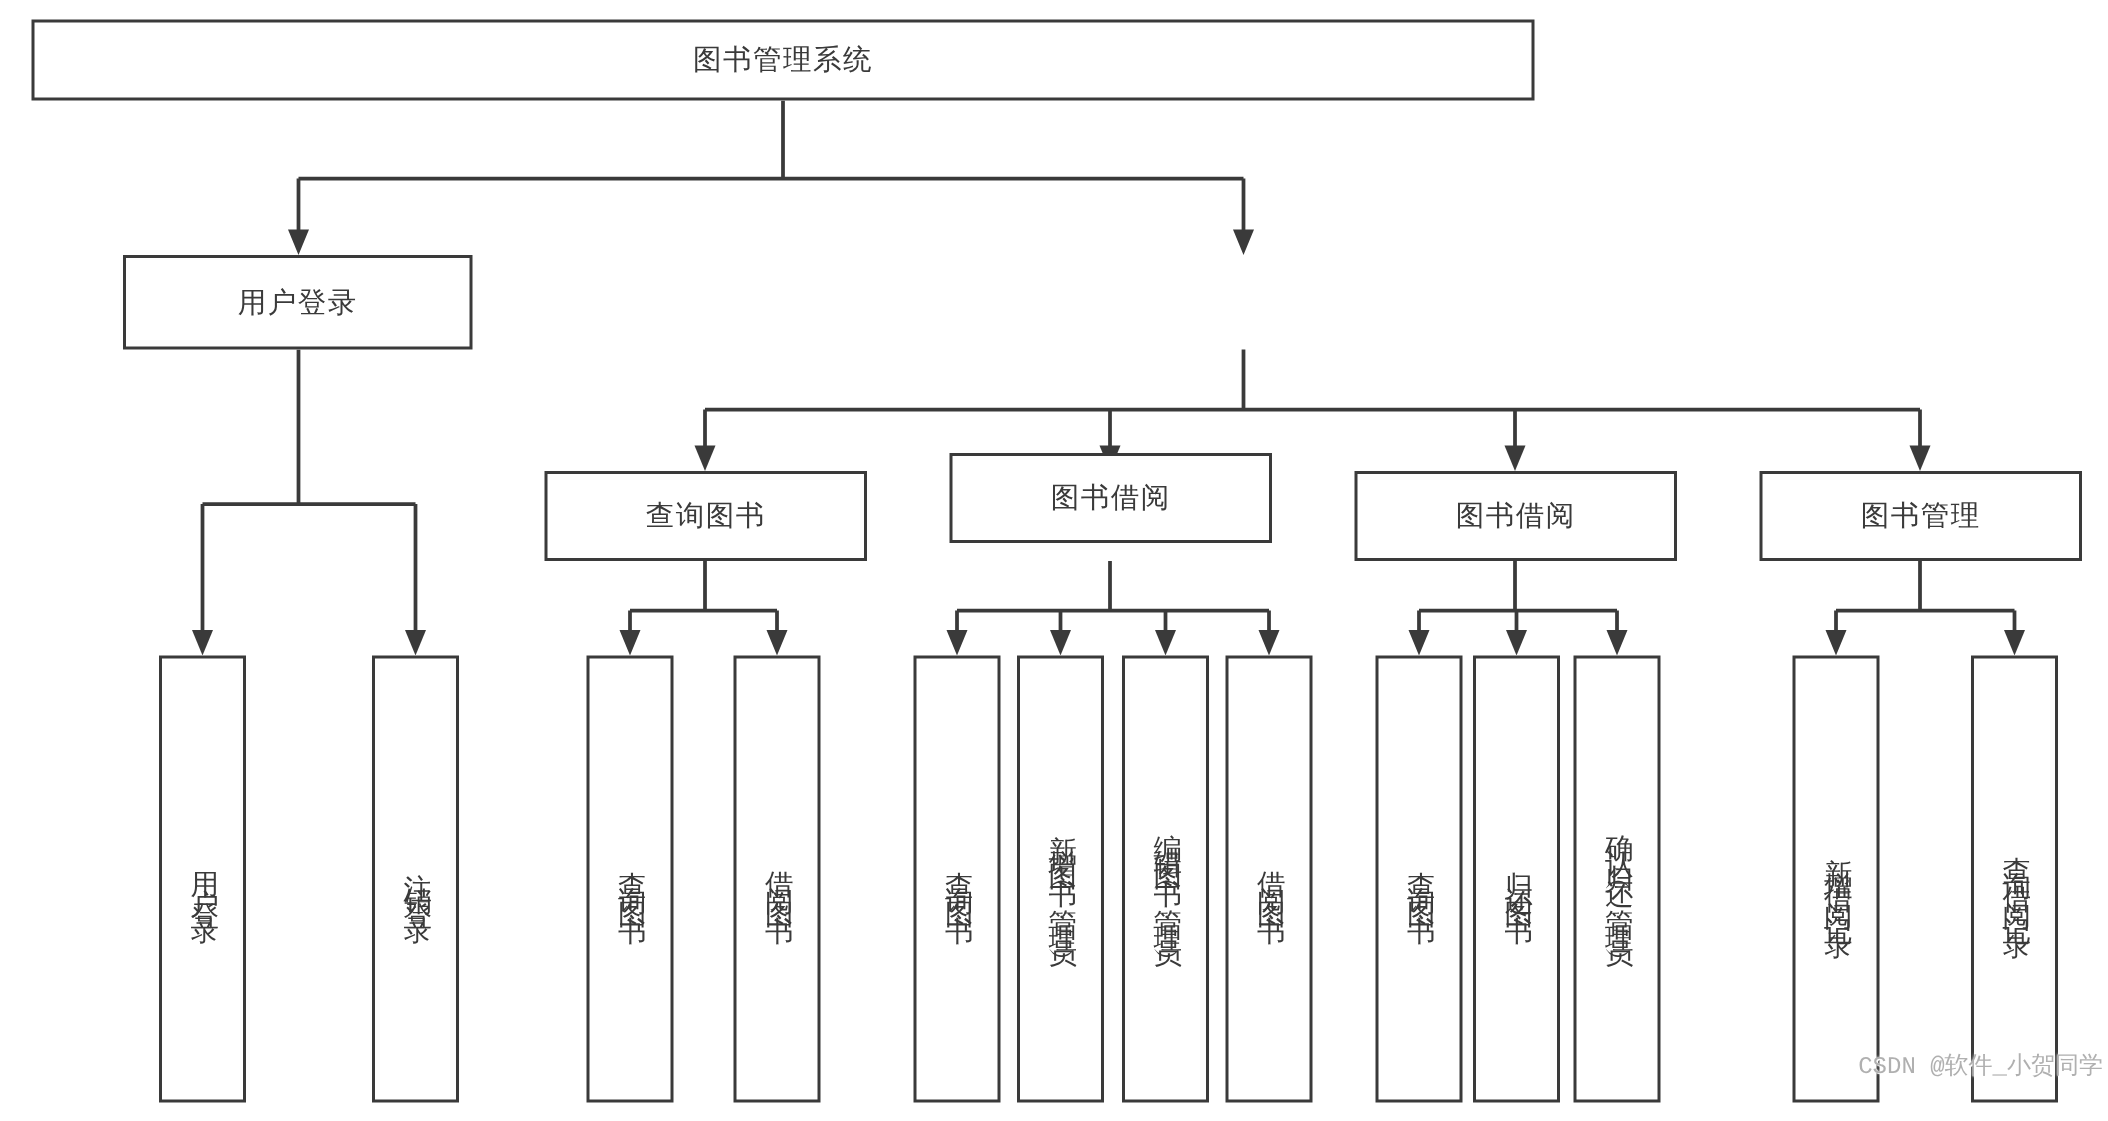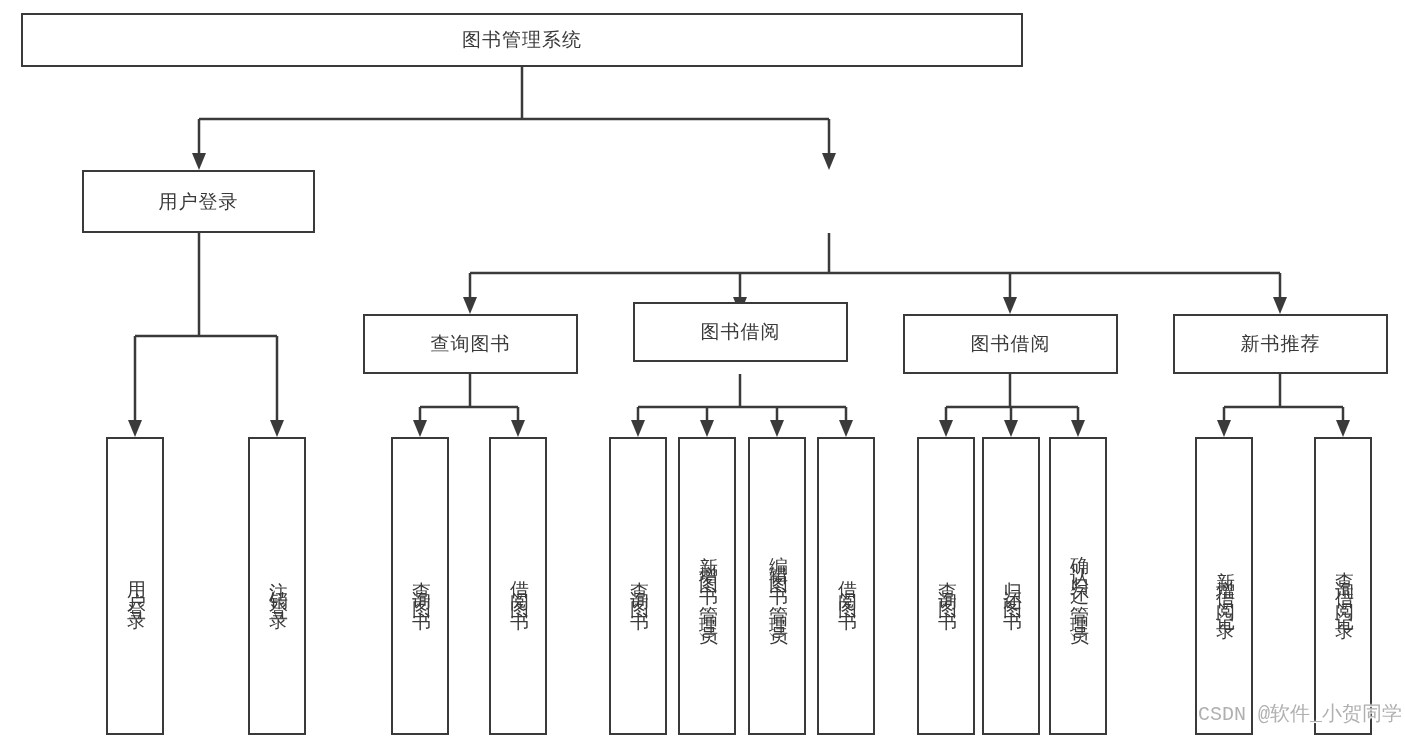--- a/index.html
+++ b/index.html
@@ -39,21 +39,21 @@
     text-orientation:mixed;
     font-size:19px;
     letter-spacing:10px;
     line-height:1;
     top:437px;width:58px;height:298px;
   }
   .watermark{
     position:absolute;
     top:700px;right:3px;
     z-index:5;
-    font-size:20px;
+    font-size:16px;
     color:var(--watermark);
     text-shadow:0 0 2px #ffffff, 1px 1px 0 #ffffff;
     white-space:nowrap;
   }
 </style>
 </head>
 <body>
 
 <div class="canvas">
 
@@ -100,21 +100,21 @@
     </g>
   </svg>
 
   <div class="box h" style="left:21px;top:13px;width:1002px;height:54px">图书管理系统</div>
 
   <div class="box h" style="left:82px;top:170px;width:233px;height:63px">用户登录</div>
 
   <div class="box h" style="left:363px;top:314px;width:215px;height:60px">查询图书</div>
   <div class="box h" style="left:633px;top:302px;width:215px;height:60px">图书借阅</div>
   <div class="box h" style="left:903px;top:314px;width:215px;height:60px">图书借阅</div>
-  <div class="box h" style="left:1173px;top:314px;width:215px;height:60px">新书推荐</div>
+  <div class="box h" style="left:1173px;top:314px;width:215px;height:60px">图书管理</div>
 
   <div class="box v" style="left:106px">用户登录</div>
   <div class="box v" style="left:248px">注销登录</div>
 
   <div class="box v" style="left:391px">查询图书</div>
   <div class="box v" style="left:489px">借阅图书</div>
 
   <div class="box v" style="left:609px">查询图书</div>
   <div class="box v" style="left:678px">新增图书（管理员）</div>
   <div class="box v" style="left:748px">编辑图书（管理员）</div>

